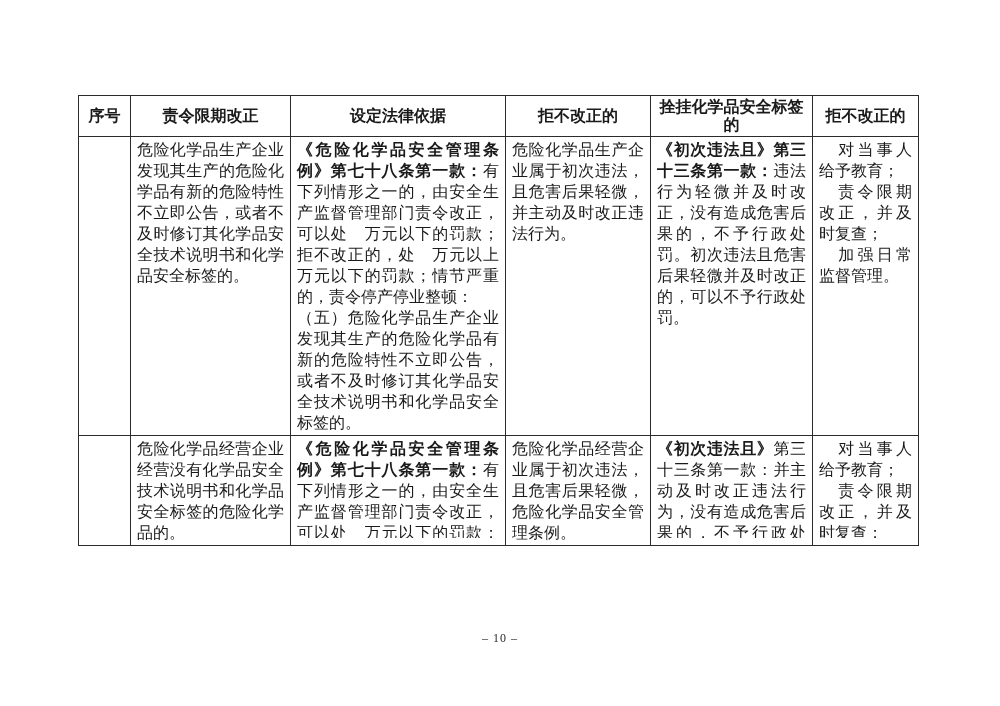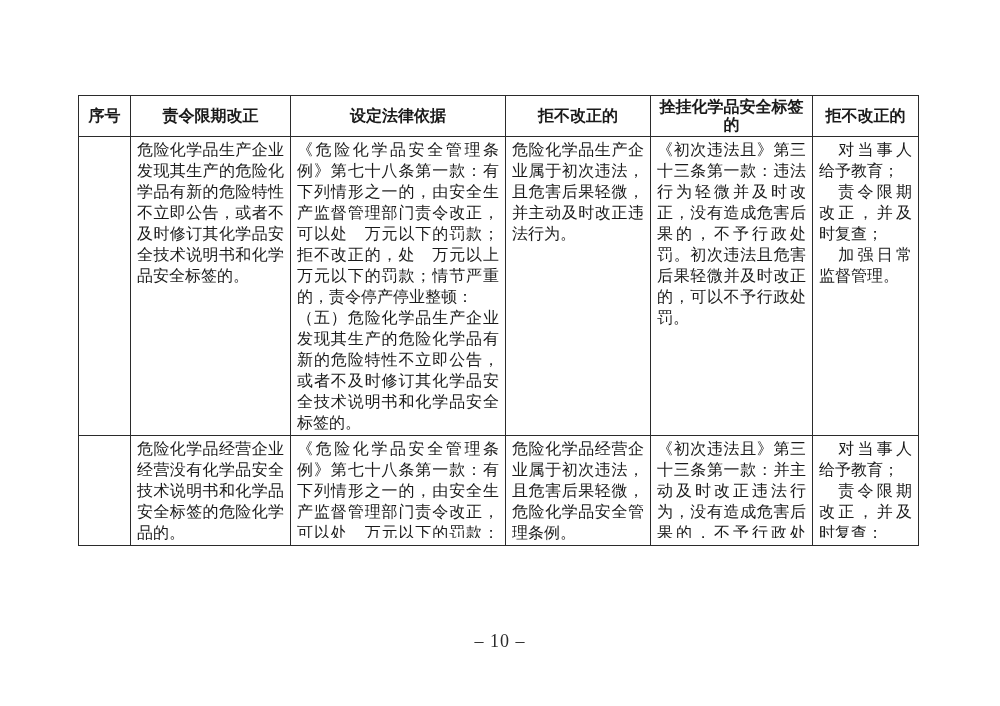--- a/index.html
+++ b/index.html
@@ -37,34 +37,34 @@
     white-space: pre-line;
   }
   .penalty-table th {
     font-weight: bold;
     text-align: center;
     vertical-align: middle;
     white-space: normal;
     line-height: 18px;
     padding: 2px 2px;
   }
-  .b { font-weight: normal; }
+  .b { font-weight: bold; }
   .va-mid { vertical-align: middle; margin-top: 12px; }
   .col-matter { line-height: 24px; }
   .clip3 {
     height: 100px;
     overflow: hidden;
   }
   .page-number {
     position: absolute;
     left: 0;
     top: 631px;
     width: 1000px;
     text-align: center;
-    font-size: 18px;
+    font-size: 12px;
     color: #2a2a2a;
     letter-spacing: 1px;
   }
 </style>
 </head>
 <body>
 
 <div class="page">
 
   <table class="penalty-table">

